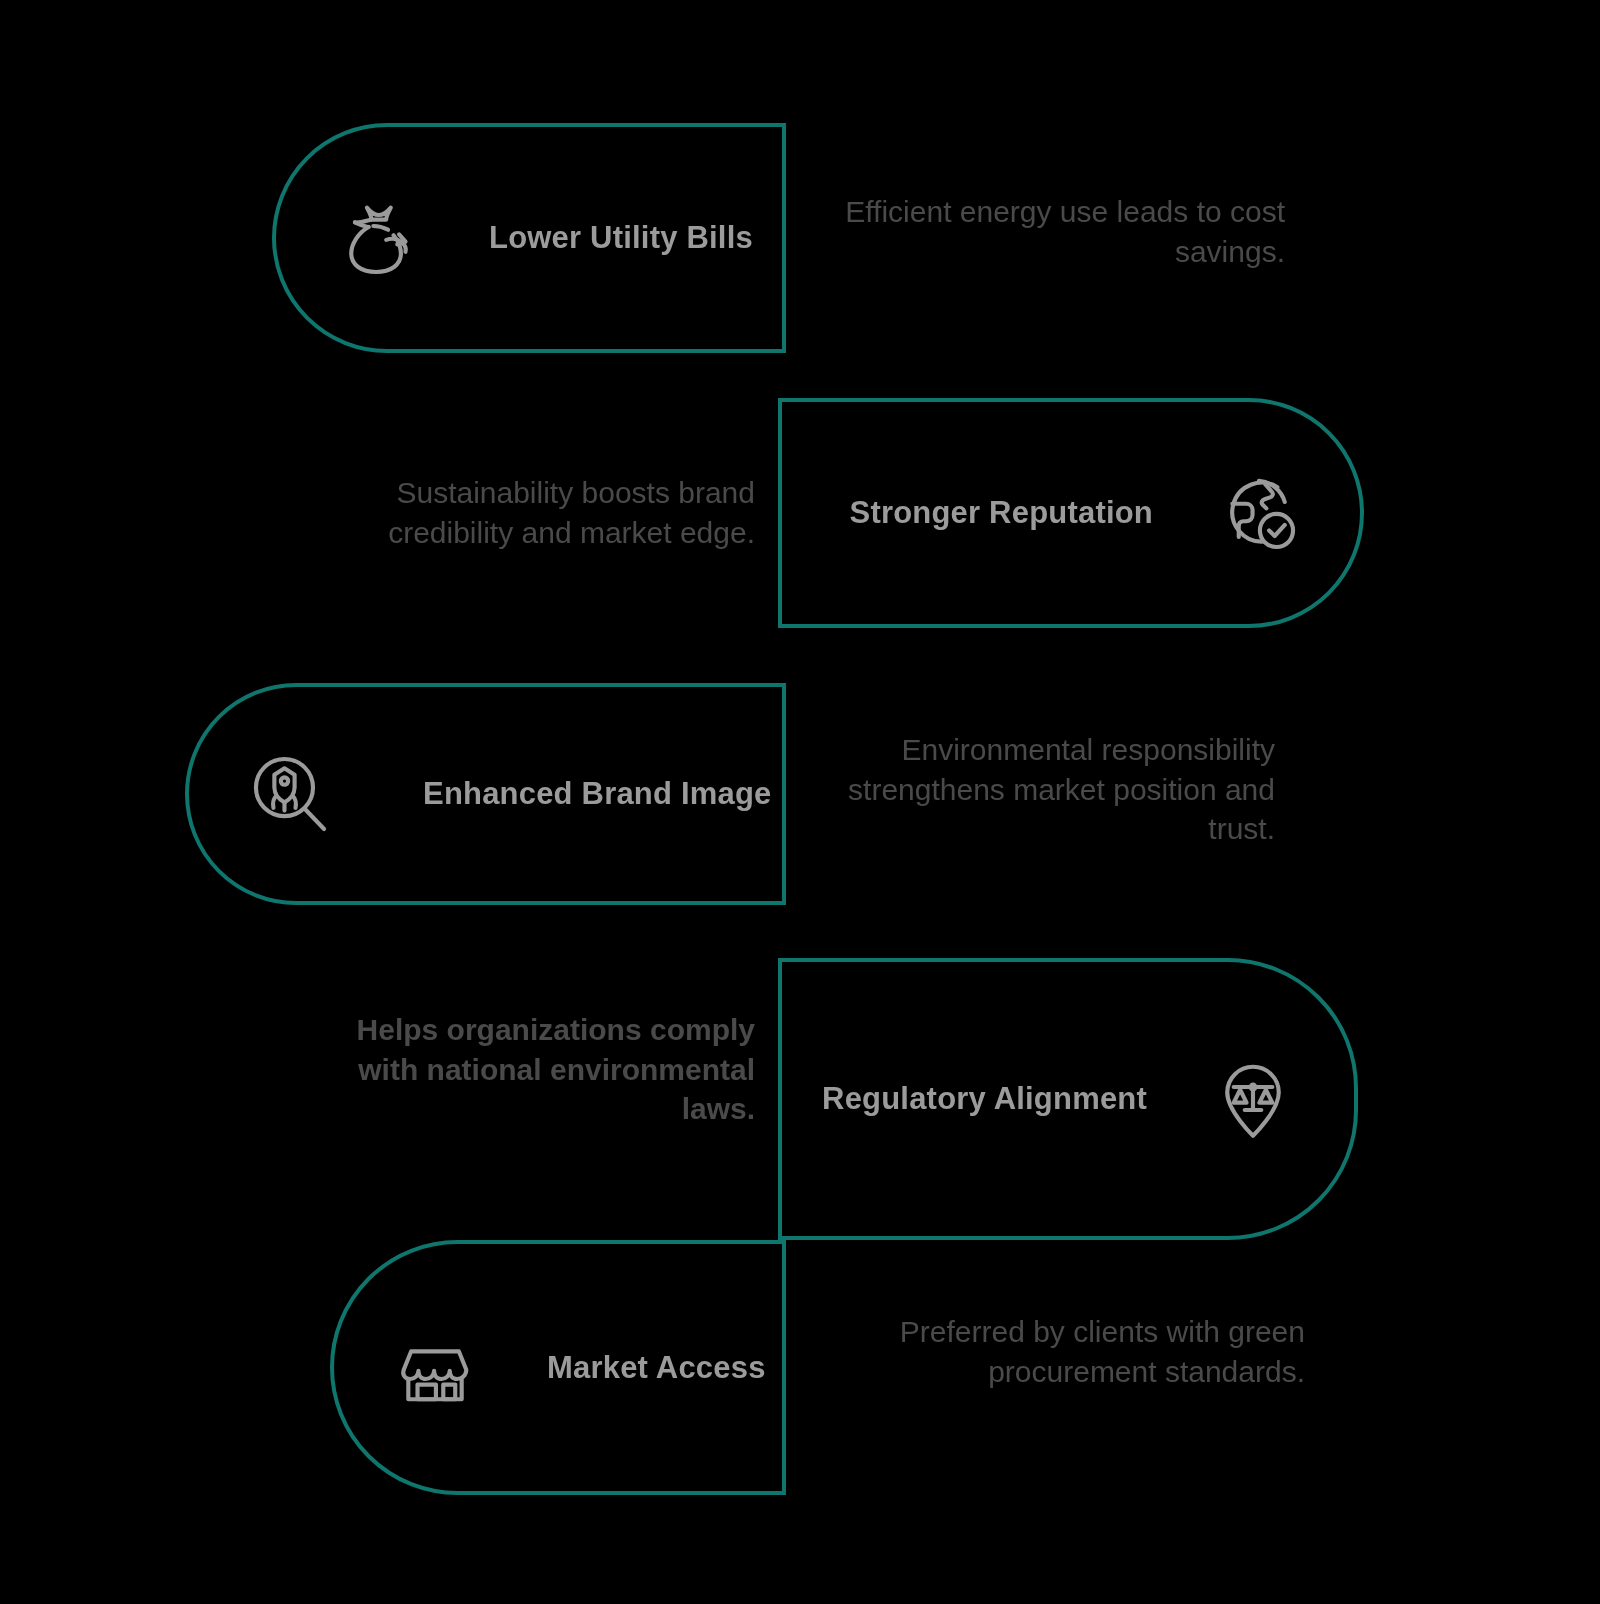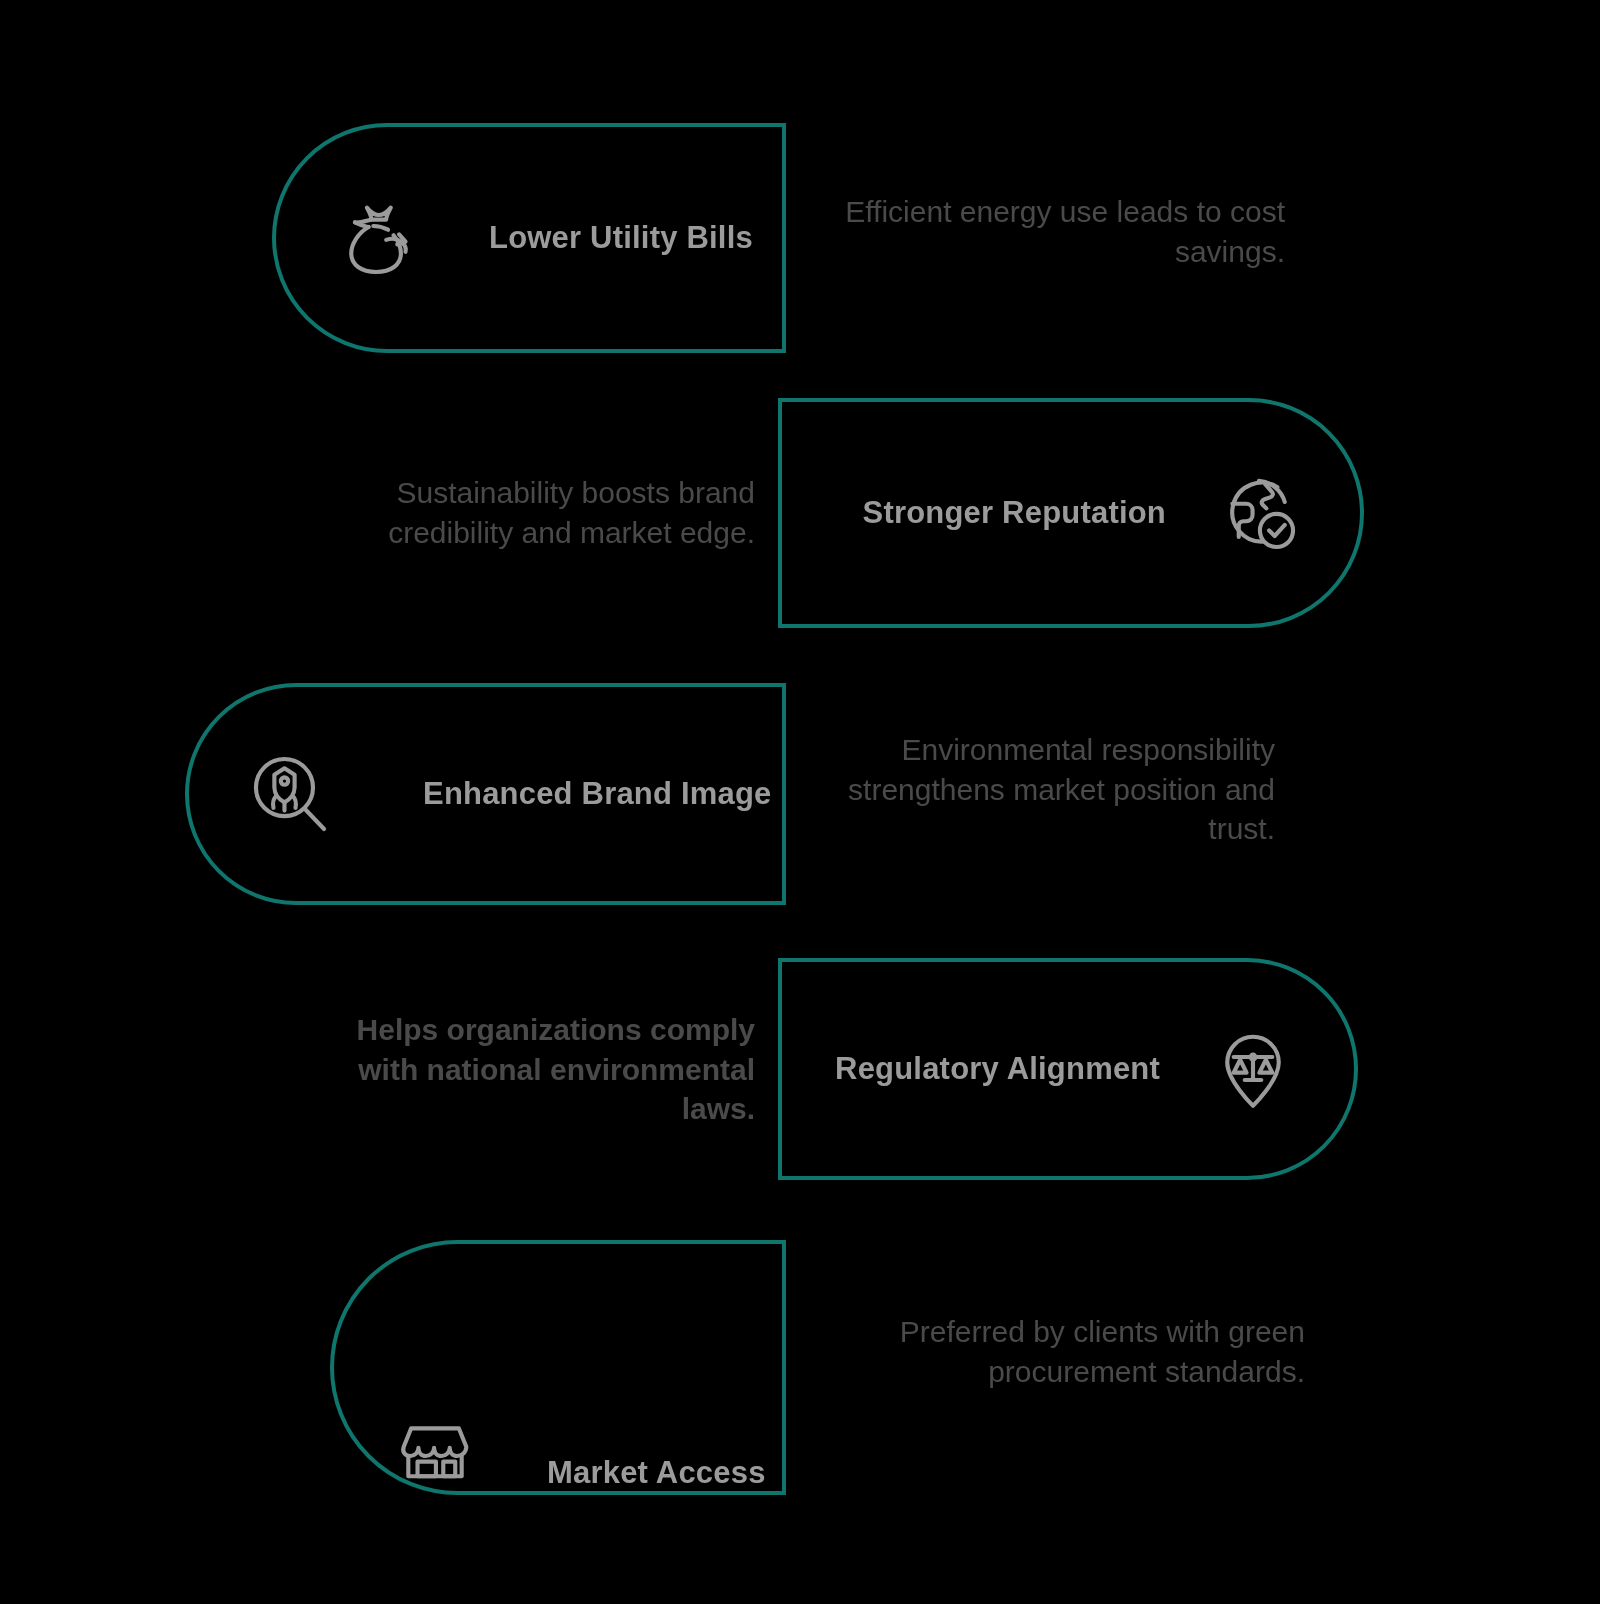--- a/index.html
+++ b/index.html
@@ -59,40 +59,40 @@
     font-weight: 700;
     color: #9b9b9b;
     letter-spacing: 0.2px;
     white-space: nowrap;
   }
 
   .card.left-pill .card-title {
     margin-left: 66px;
   }
   .card.right-pill .card-title {
-    margin-right: 47px;
+    margin-right: 60px;
   }
 
   
   .desc {
     position: absolute;
     font-size: 30px;
     line-height: 1.32;
     color: #4a4a4a;
     font-weight: 400;
   }
   .desc.align-left  { text-align: right; }
   .desc.align-right { text-align: right; }
 
   
   #card-0 { left: 272px;  top: 123px;  width: 514px; height: 230px; }
   #card-1 { left: 778px;  top: 398px;  width: 586px; height: 230px; }
   #card-2 { left: 185px;  top: 683px;  width: 601px; height: 222px; gap: 21px; }
-  #card-3 { left: 778px;  top: 958px;  width: 580px; height: 222px; }
-  #card-4 { left: 330px;  top: 1240px; width: 456px; height: 255px; align-items: flex-end; }
+  #card-3 { left: 778px;  top: 958px;  width: 580px; height: 282px; }
+  #card-4 { left: 330px;  top: 1240px; width: 456px; height: 255px; }
 
   #desc-0 { left: 815px;  top: 192px;  width: 470px; }
   #desc-1 { left: 300px;  top: 473px;  width: 455px; }
   #desc-2 { left: 815px;  top: 730px;  width: 460px; }
   #desc-3 { left: 300px;  top: 1010px; width: 455px; font-weight: bold; }
   #desc-4 { left: 815px;  top: 1312px; width: 490px; }
 </style>
 </head>
 <body>
 

